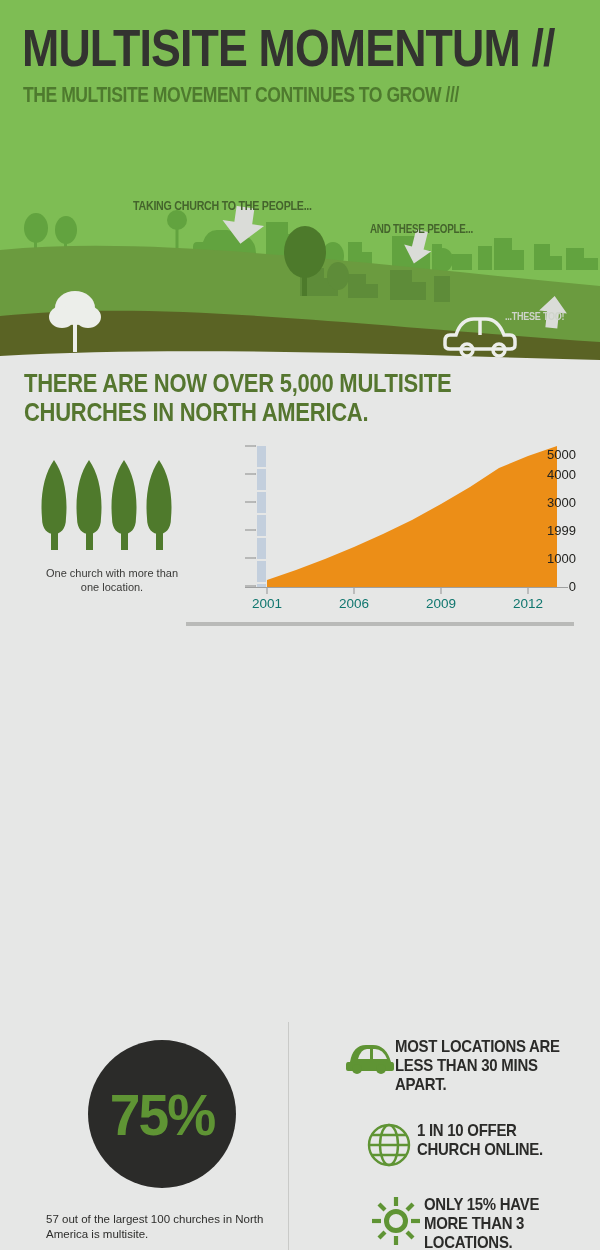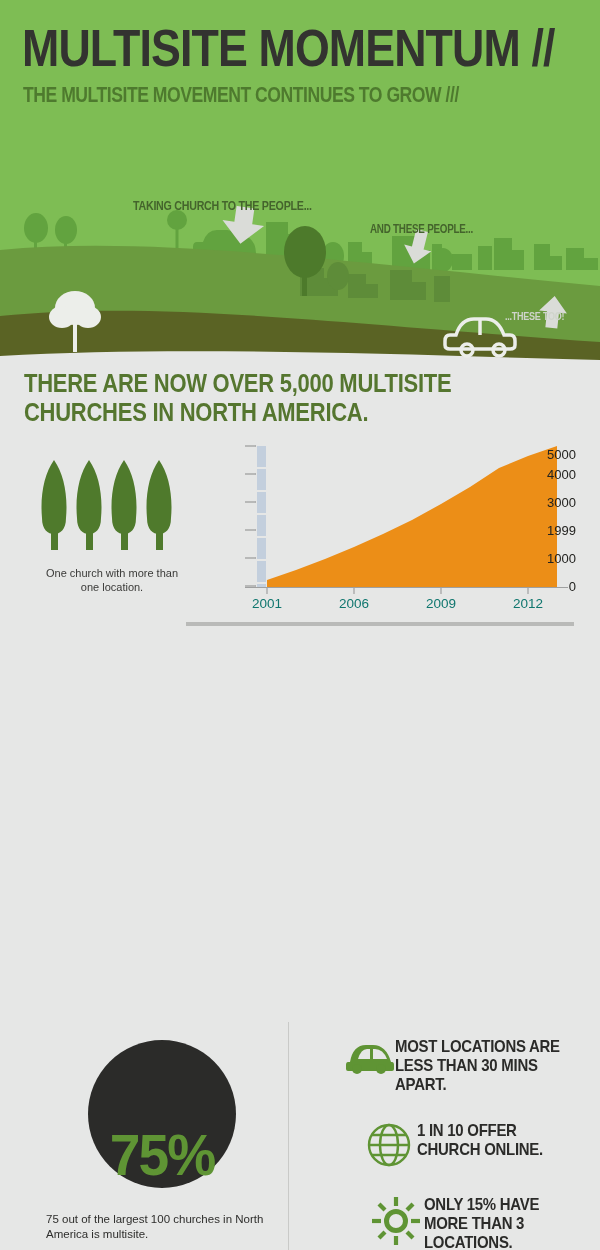--- a/index.html
+++ b/index.html
@@ -77,21 +77,21 @@
   .xlabel {
     position:absolute; font-size:13.5px; color:#0f766e;
     font-family:"Liberation Sans",sans-serif;
     transform:translateX(-50%); font-weight:normal;
   }
 
   
   #pct-circle {
     position:absolute; left:88px; top:680px; width:148px; height:148px;
     border-radius:50%; background:#2b2b29;
-    display:flex; align-items:flex-end; justify-content:center;
+    display:flex; align-items:center; justify-content:center;
   }
   #pct-value {
     font-family:"Liberation Sans Narrow","Liberation Sans",sans-serif;
     font-weight:bold; font-size:58px; color:#5f9434;
     letter-spacing:-2px; transform:scaleX(0.95);
   }
   #pct-caption {
     position:absolute; left:46px; top:852px; width:225px;
     font-size:11.5px; line-height:15px; color:#2e2e2c;
   }
@@ -288,21 +288,21 @@
     
     <div class="xlabel" style="left:81px;  top:160px;">2001</div>
     <div class="xlabel" style="left:168px; top:160px;">2006</div>
     <div class="xlabel" style="left:255px; top:160px;">2009</div>
     <div class="xlabel" style="left:342px; top:160px;">2012</div>
   </div>
 
   <div id="pct-circle">
     <span id="pct-value">75%</span>
   </div>
-  <div id="pct-caption">75 out of the largest 100 churches in North America is multisite.</div>
+  <div id="pct-caption">57 out of the largest 100 churches in North America is multisite.</div>
 
   <div id="v-divider"></div>
 
   <div id="facts">
 
     <div class="fact">
       <span class="fact-icon">
         <svg width="54" height="36" viewBox="0 0 54 36">
           <path d="M10 24 q3 -17 16 -17 h7 q13 0 18 17 h1 q2 0 2 3 v4 q0 2 -2 2 h-44 q-2 0 -2 -2 v-4 q0 -3 2 -3 z" fill="#5f9434"></path>
           <path d="M18 21 q3 -10 9 -10 h3 v10 z" fill="#e6e7e6"></path>

